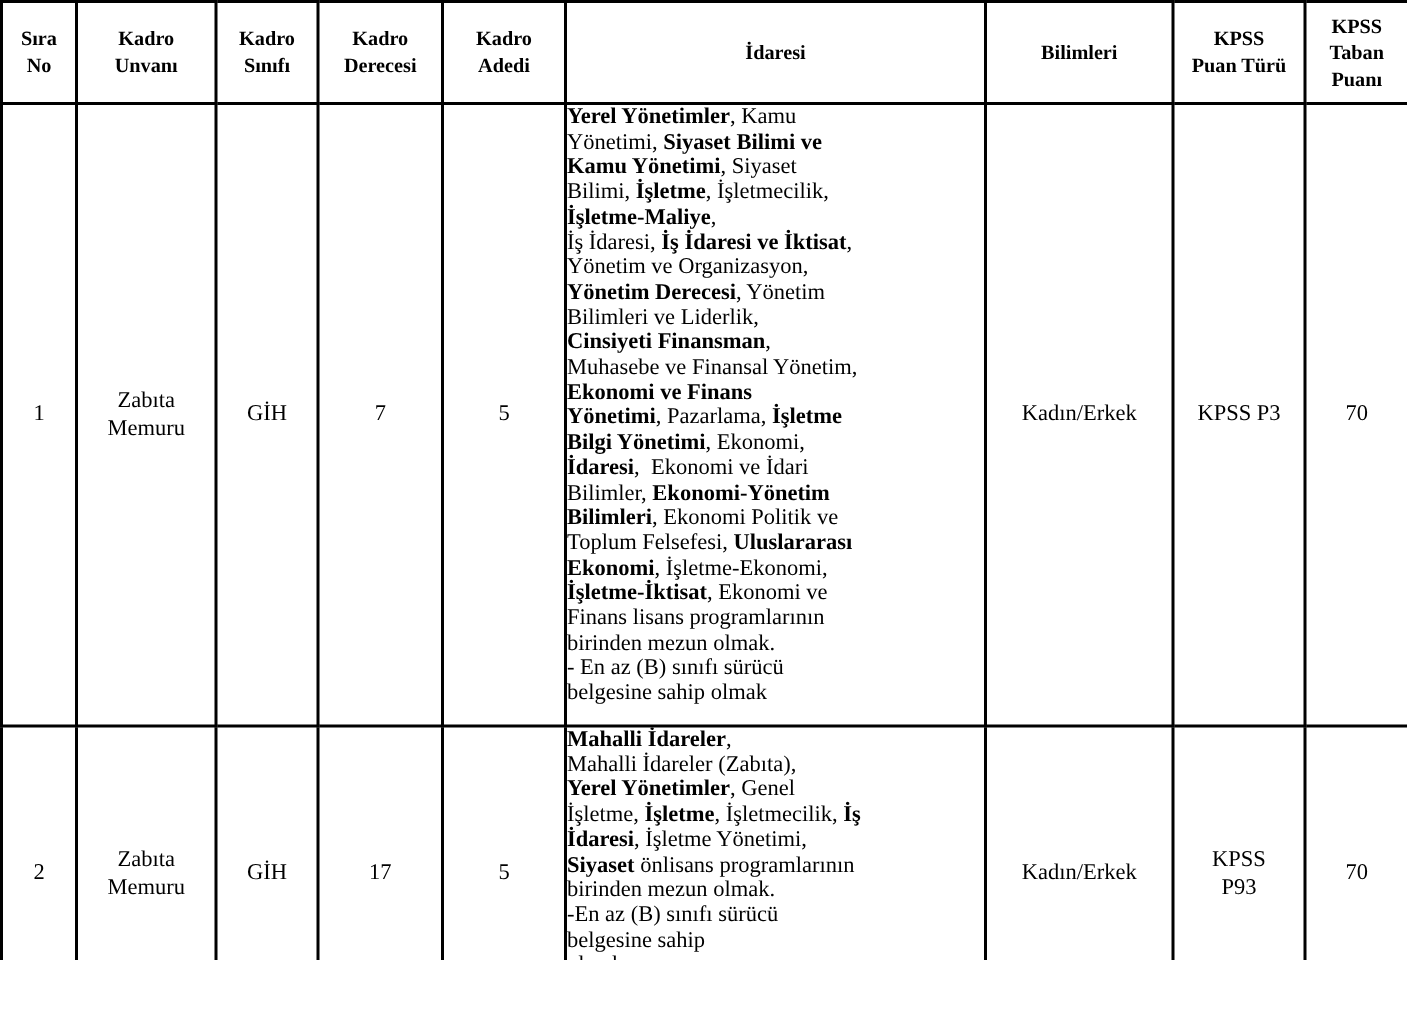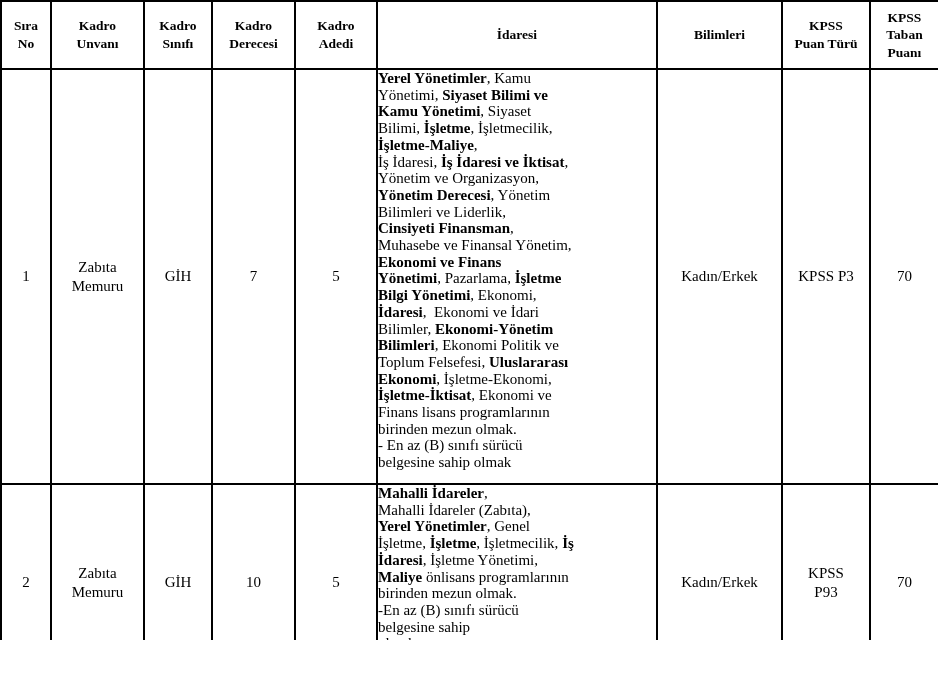--- a/index.html
+++ b/index.html
@@ -127,28 +127,28 @@
 belgesine sahip olmak</td>
         <td class="c">Kadın/Erkek</td>
         <td class="c">KPSS P3</td>
         <td class="c">70</td>
       </tr>
       <tr class="row-b">
         <td class="c">2</td>
         <td class="c">Zabıta
 Memuru</td>
         <td class="c">GİH</td>
-        <td class="c">10</td>
+        <td class="c">17</td>
         <td class="c">5</td>
         <td class="nit"><b>Mahalli İdareler</b>,
 Mahalli İdareler (Zabıta),
 <b>Yerel Yönetimler</b>, Genel
 İşletme, <b>İşletme</b>, İşletmecilik, <b>İş
 İdaresi</b>, İşletme Yönetimi,
-<b>Maliye</b> önlisans programlarının
+<b>Siyaset</b> önlisans programlarının
 birinden mezun olmak.
 -En az (B) sınıfı sürücü
 belgesine sahip
 olmak</td>
         <td class="c">Kadın/Erkek</td>
         <td class="c">KPSS
 P93</td>
         <td class="c">70</td>
       </tr>
     </tbody>

